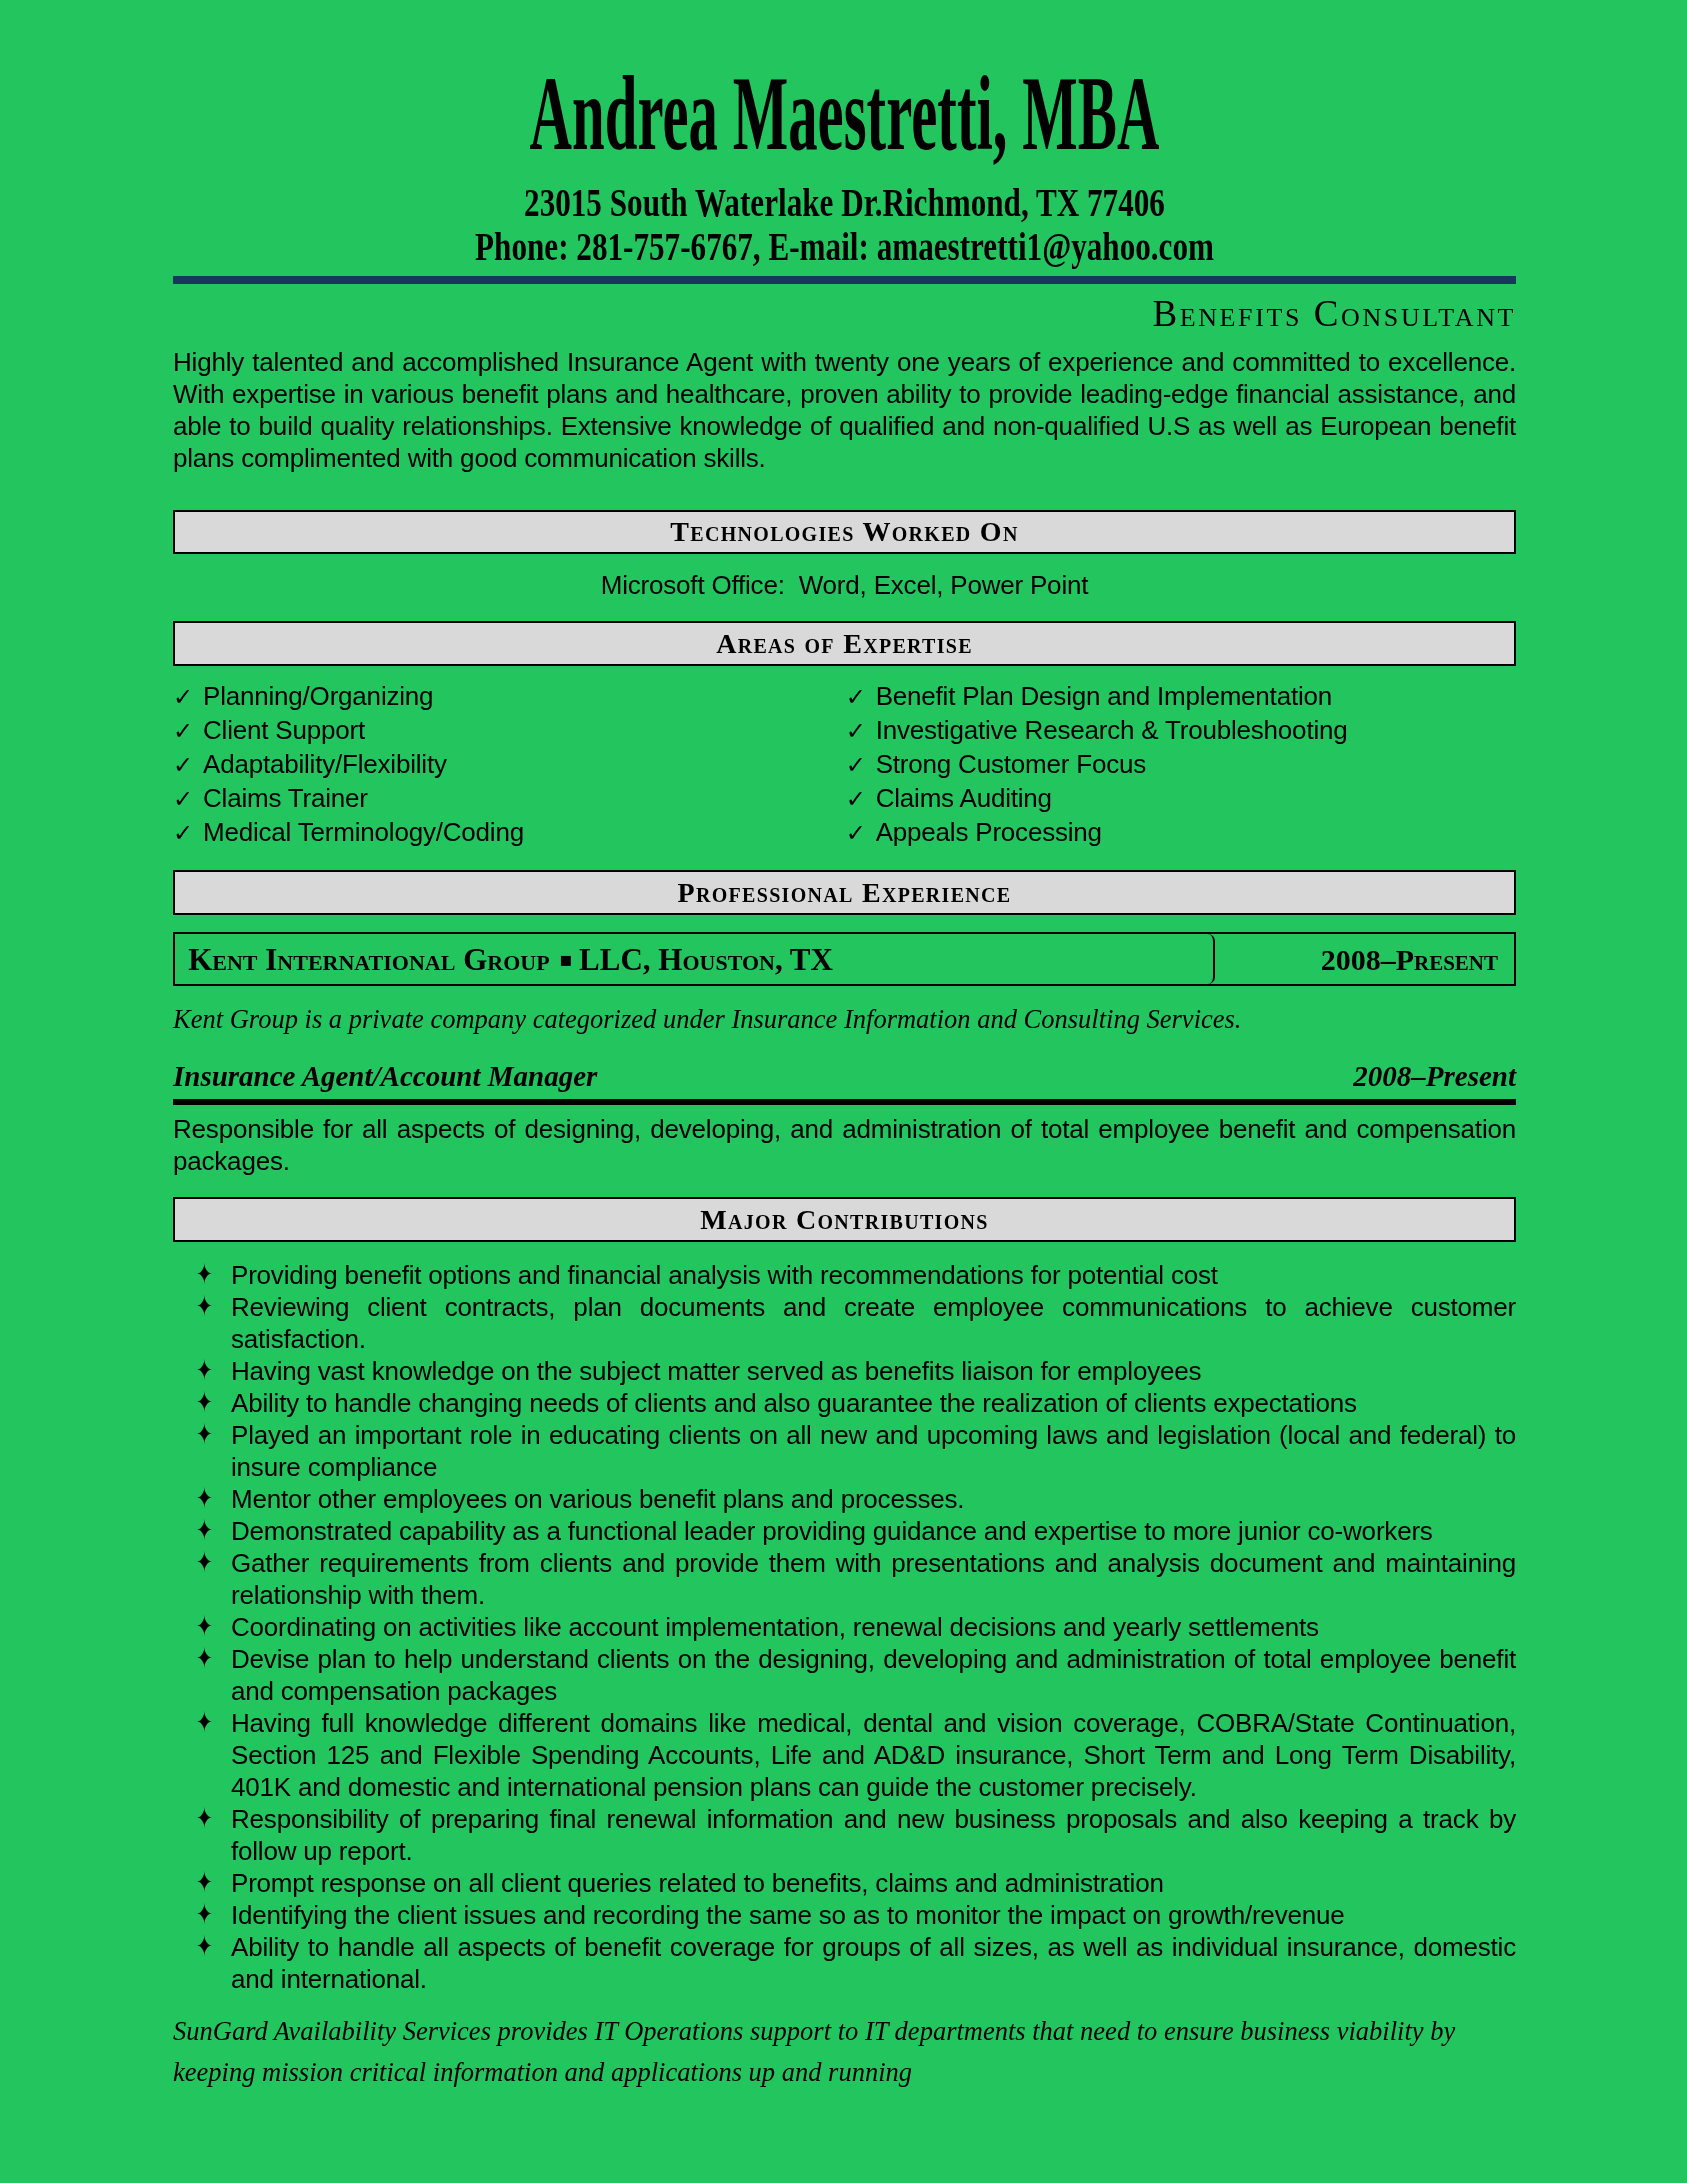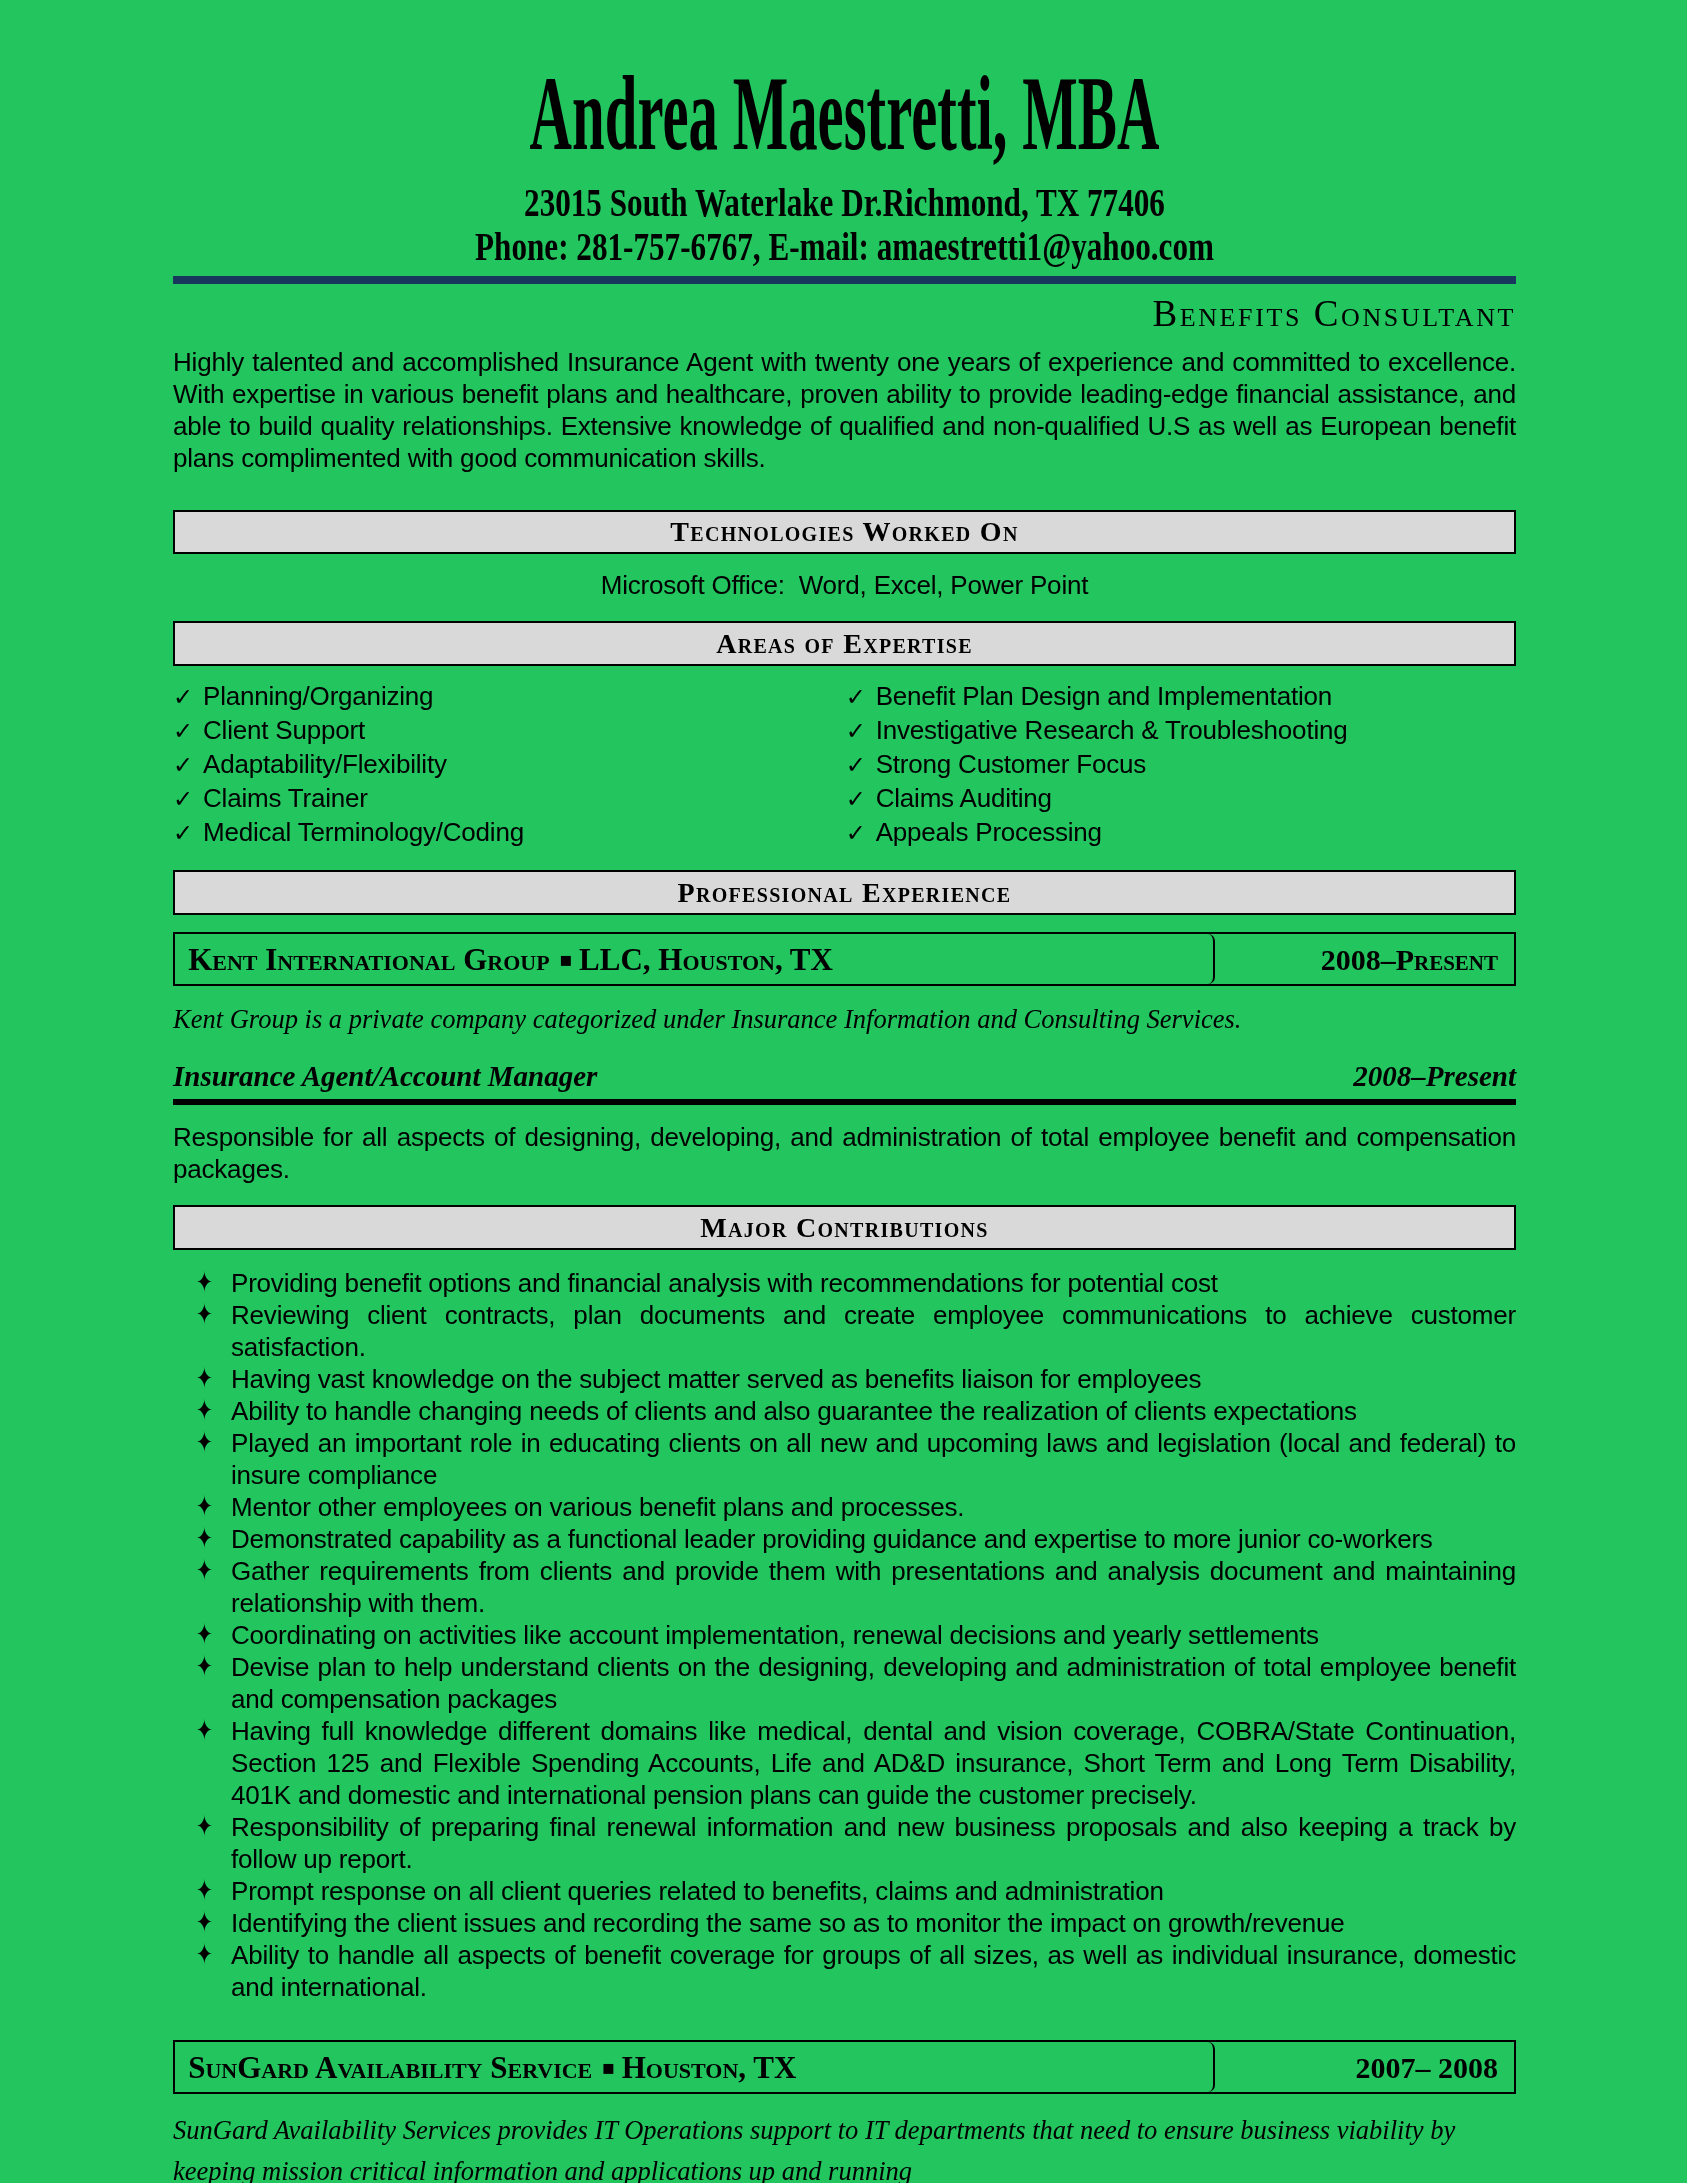--- a/index.html
+++ b/index.html
@@ -139,21 +139,21 @@
     display:flex;
     justify-content:space-between;
     align-items:baseline;
     margin-top:22.5px;
     font-family:"Liberation Serif", serif;
     font-style:italic;
     font-weight:bold;
     font-size:29px;
   }
   .job-rule{height:6.6px;background:#000;margin-top:5.3px;}
-  .job-summary{margin-top:16px;}
+  .job-summary{margin-top:8px;}
 
   
   .bullets{margin-top:17px;padding:0;list-style:none;}
   .bullets li{
     position:relative;
     padding-left:58px;
     font-size:26px;
     line-height:32px;
     letter-spacing:-0.2px;
     text-align:justify;
@@ -266,21 +266,17 @@
 
         <li><span class="bullet-star">✦</span><span>Responsibility of preparing final renewal information and new business proposals and also keeping a track by follow up report.</span></li>
 
         <li><span class="bullet-star">✦</span><span>Prompt response on all client queries related to benefits, claims and administration</span></li>
 
         <li><span class="bullet-star">✦</span><span>Identifying the client issues and recording the same so as to monitor the impact on growth/revenue</span></li>
 
         <li><span class="bullet-star">✦</span><span>Ability to handle all aspects of benefit coverage for groups of all sizes, as well as individual insurance, domestic and international.</span></li>
       </ul>
 
-    <div class="exp-table sungard-table">
-      <div class="exp-company"><span>SunGard Availability Service</span><span class="sq">▪</span><span>Houston, TX</span></div>
-      <div class="exp-dates">2007– 2008</div>
-    </div>
     <div class="company-desc sungard-desc">SunGard Availability Services provides IT Operations support to IT departments that need to ensure business viability by keeping mission critical information and applications up and running</div>
 
   </div>
 </div>
 
 
 </body></html>

